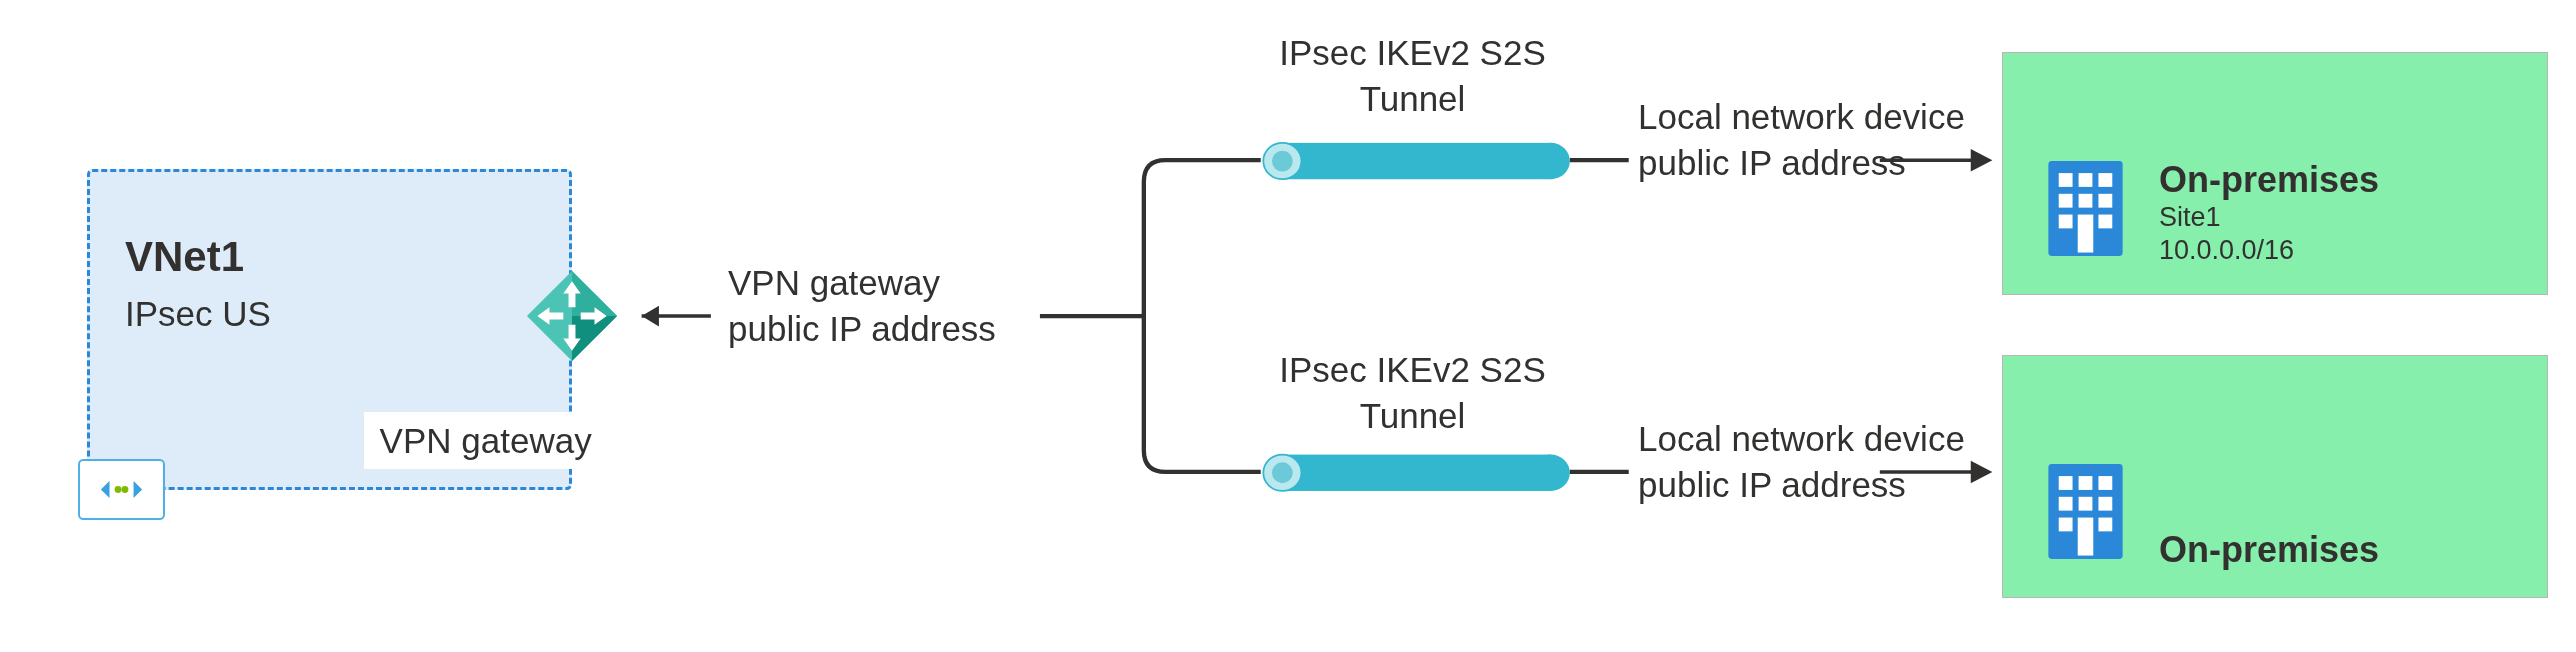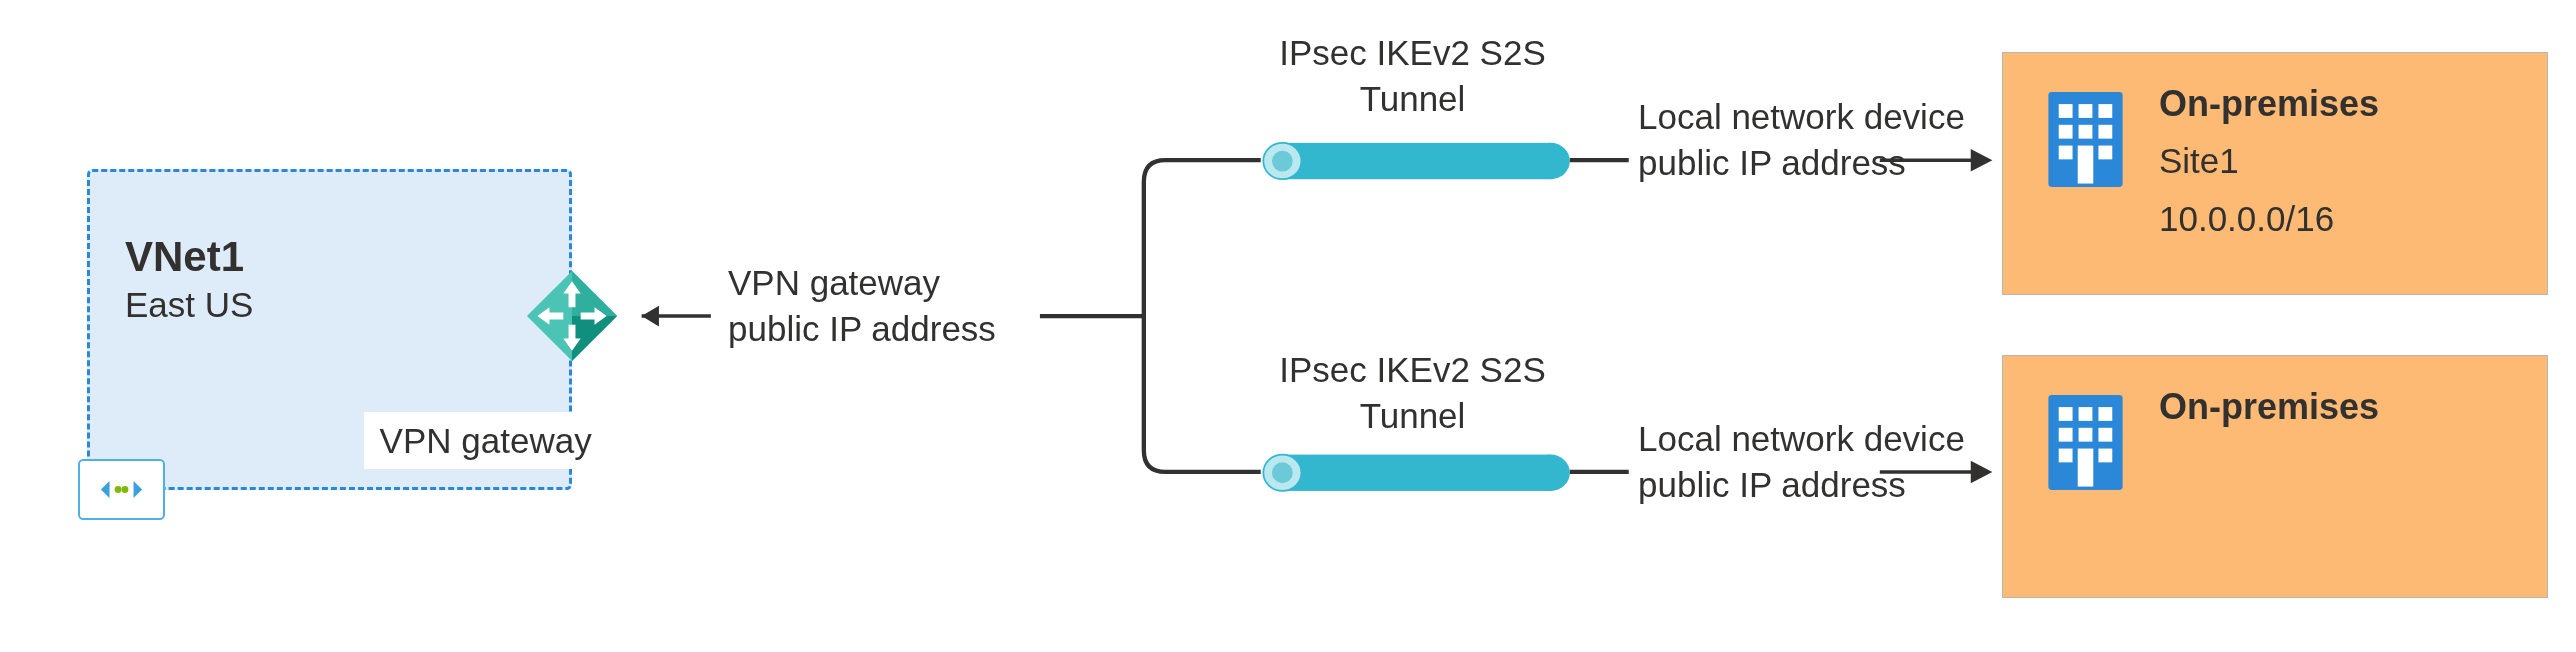--- a/index.html
+++ b/index.html
@@ -32,21 +32,21 @@
     background: #deecf9;
     border: 3.5px dashed #2b88d8;
     border-radius: 5.2px;
     box-sizing: border-box;
     padding: 61px 35px 26px 35px;
   }
   .vnet .title {
     font-size: 42px;
     font-weight: 700;
     color: #323130;
-    margin-bottom: 1px;
+    margin-bottom: 10px;
   }
   .vnet .line {
     font-size: 35px;
     color: #323130;
     line-height: 1.3;
   }
 
   .vnet-icon {
     position: absolute;
     left: 78px;
@@ -116,47 +116,46 @@
     top: 416px;
     font-size: 35px;
     line-height: 1.3;
     color: #323130;
   }
 
   .site-box {
     position: absolute;
     width: 546px;
     height: 243px;
-    background: #fdba74;
+    background: #86efac;
     border: 1.7px solid #b9b7b4;
     box-sizing: border-box;
     padding: 30px 26px 26px 35px;
     display: flex;
-    align-items: flex-start;
+    align-items: flex-end;
   }
   .site1 { left: 2002px; top: 52px; }
   .site2 { left: 2002px; top: 355px; }
 
   .site-box .building {
     flex: 0 0 auto;
     margin-right: 26px;
   }
   .site-box .txt {
     flex: 1 1 auto;
   }
   .site-box .title {
     font-size: 36px;
     font-weight: 700;
     color: #323130;
   }
   .site-box .line {
-    font-size: 35px;
+    font-size: 27px;
     color: #323130;
     line-height: 1.25;
-    margin-top: 14px;
   }
 
   
   .gw-diamond {
     position: absolute;
     left: 520px;
     top: 264px;
     width: 104px;
     height: 104px;
   }
@@ -197,21 +196,21 @@
 
     <line x1="2170" y1="185" x2="2280" y2="185" stroke="#323130" stroke-width="4"></line>
     <polygon points="2300,185 2275,172 2275,198" fill="#323130"></polygon>
 
     <line x1="2170" y1="545" x2="2280" y2="545" stroke="#323130" stroke-width="4"></line>
     <polygon points="2300,545 2275,532 2275,558" fill="#323130"></polygon>
   </svg>
 
   <div class="vnet">
     <div class="title">VNet1</div>
-    <div class="line">East US</div>
+    <div class="line">IPsec US</div>
   </div>
 
   <div class="vnet-icon">
     <svg width="55" height="35" viewBox="0 0 64 40">
       <polygon points="16,20 24,12 24,16 40,16 40,12 48,20 40,28 40,24 24,24 24,28" fill="none"></polygon>
       <polygon points="8,20 18,10 18,30" fill="#3aa0e0"></polygon>
       <polygon points="56,20 46,10 46,30" fill="#3aa0e0"></polygon>
       <circle cx="28" cy="20" r="4" fill="#7fba00"></circle>
       <circle cx="36" cy="20" r="4" fill="#7fba00"></circle>
     </svg>

